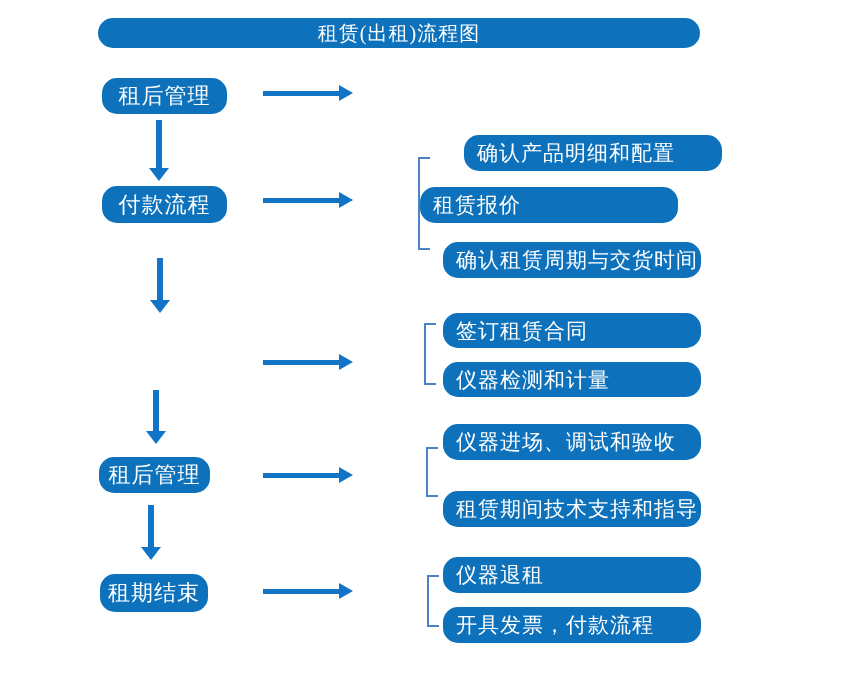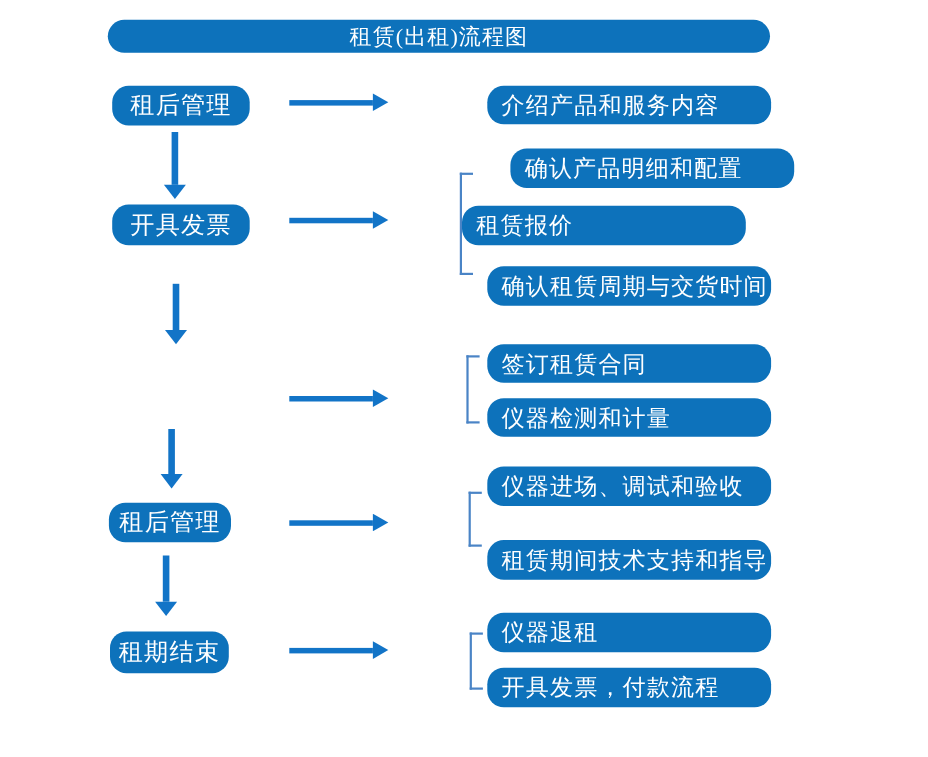--- a/index.html
+++ b/index.html
@@ -71,21 +71,21 @@
   }
 </style>
 </head>
 <body>
 
 <div class="stage">
 
   <div class="box title-bar" style="left:98px;top:18px;width:602px;height:30px;">租赁(出租)流程图</div>
 
   <div class="box left-box" style="left:102px;top:78px;width:125px;height:36px;">租后管理</div>
-  <div class="box left-box" style="left:102px;top:186px;width:125px;height:37px;">开具发票</div>
+  <div class="box left-box" style="left:102px;top:186px;width:125px;height:37px;">付款流程</div>
   <div class="box left-box" style="left:99px;top:457px;width:111px;height:36px;">租后管理</div>
   <div class="box left-box" style="left:100px;top:574px;width:108px;height:38px;">租期结束</div>
 
   <div class="varrow" style="left:149px;top:120px;height:61px;">
     <div class="shaft"></div>
     <div class="head"></div>
   </div>
   <div class="varrow" style="left:150px;top:258px;height:55px;">
     <div class="shaft"></div>
     <div class="head"></div>
@@ -118,21 +118,20 @@
   <div class="harrow" style="left:263px;top:583px;width:90px;">
     <div class="shaft"></div>
     <div class="head"></div>
   </div>
 
   <div class="bracket" style="left:418px;top:157px;height:93px;"></div>
   <div class="bracket" style="left:424px;top:323px;height:62px;"></div>
   <div class="bracket" style="left:426px;top:447px;height:50px;"></div>
   <div class="bracket" style="left:427px;top:575px;height:52px;"></div>
 
-  <div class="box right-box" style="left:443px;top:78px;width:258px;height:35px;">介绍产品和服务内容</div>
 
   <div class="box right-box" style="left:443px;top:135px;width:258px;height:36px;margin-left:21px;">确认产品明细和配置</div>
   <div class="box right-box" style="left:420px;top:187px;width:258px;height:36px;text-align:center;">租赁报价</div>
   <div class="box right-box" style="left:443px;top:242px;width:258px;height:36px;">确认租赁周期与交货时间</div>
 
   <div class="box right-box" style="left:443px;top:313px;width:258px;height:35px;">签订租赁合同</div>
   <div class="box right-box" style="left:443px;top:362px;width:258px;height:35px;">仪器检测和计量</div>
 
   <div class="box right-box" style="left:443px;top:424px;width:258px;height:36px;">仪器进场、调试和验收</div>
   <div class="box right-box" style="left:443px;top:491px;width:258px;height:36px;">租赁期间技术支持和指导</div>

